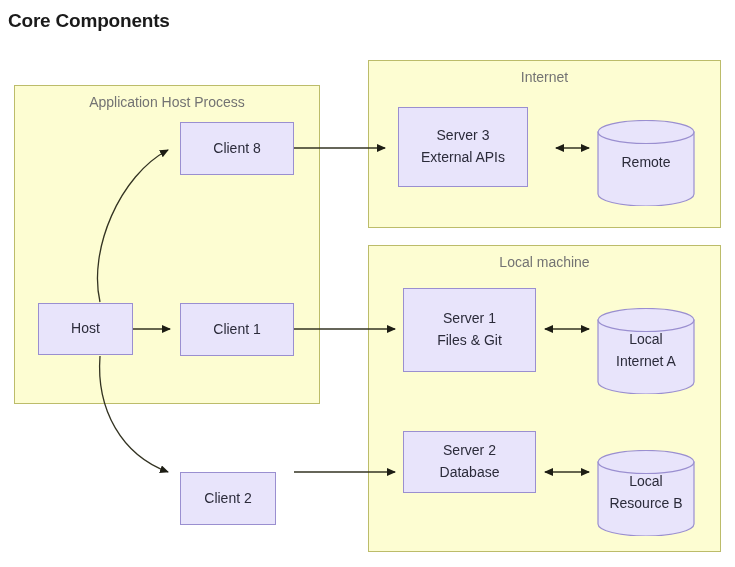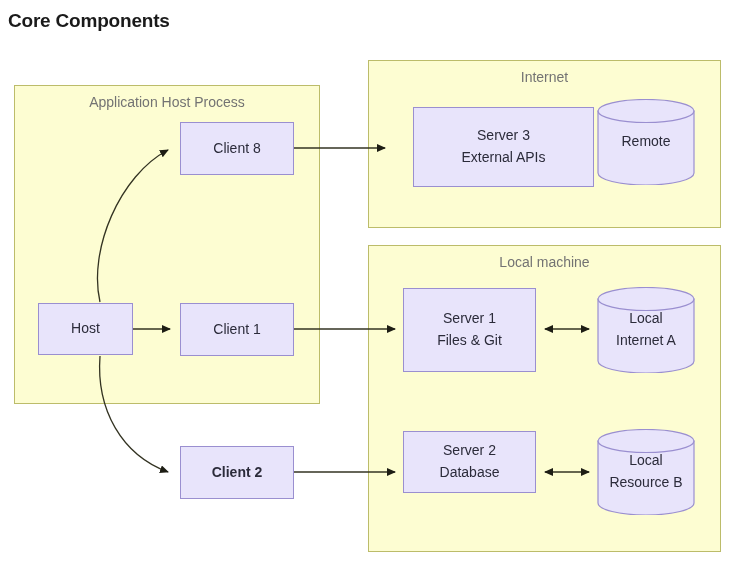--- a/index.html
+++ b/index.html
@@ -67,29 +67,30 @@
     justify-content: center;
     color: #2b2b3a;
     font-size: 14px;
     line-height: 1.55;
     text-align: center;
   }
 
   #node-host     { left: 38px;  top: 303px; width: 95px;  height: 52px; text-align: center; }
   #node-client3  { left: 180px; top: 122px; width: 114px; height: 53px; }
   #node-client1  { left: 180px; top: 303px; width: 114px; height: 53px; }
-  #node-client2  { left: 180px; top: 446px; width: 114px; height: 53px; font-weight: bold; }
-
-  #node-server3  { left: 413px; top: 107px; width: 181px; height: 80px; }
+  #node-client2  { left: 180px; top: 472px; width: 96px; height: 53px; }
+
+  #node-server3  { left: 398px; top: 107px; width: 130px; height: 80px; }
   #node-server1  { left: 403px; top: 288px; width: 133px; height: 84px; }
   #node-server2  { left: 403px; top: 431px; width: 133px; height: 62px; }
 
   
   .cylinder {
     position: absolute;
+    margin-top: 21px;
   }
   .cylinder svg { display: block; }
   .cylinder-label {
     position: absolute;
     left: 0;
     right: 0;
     top: 50%;
     transform: translateY(-50%);
     text-align: center;
     font-size: 14px;

